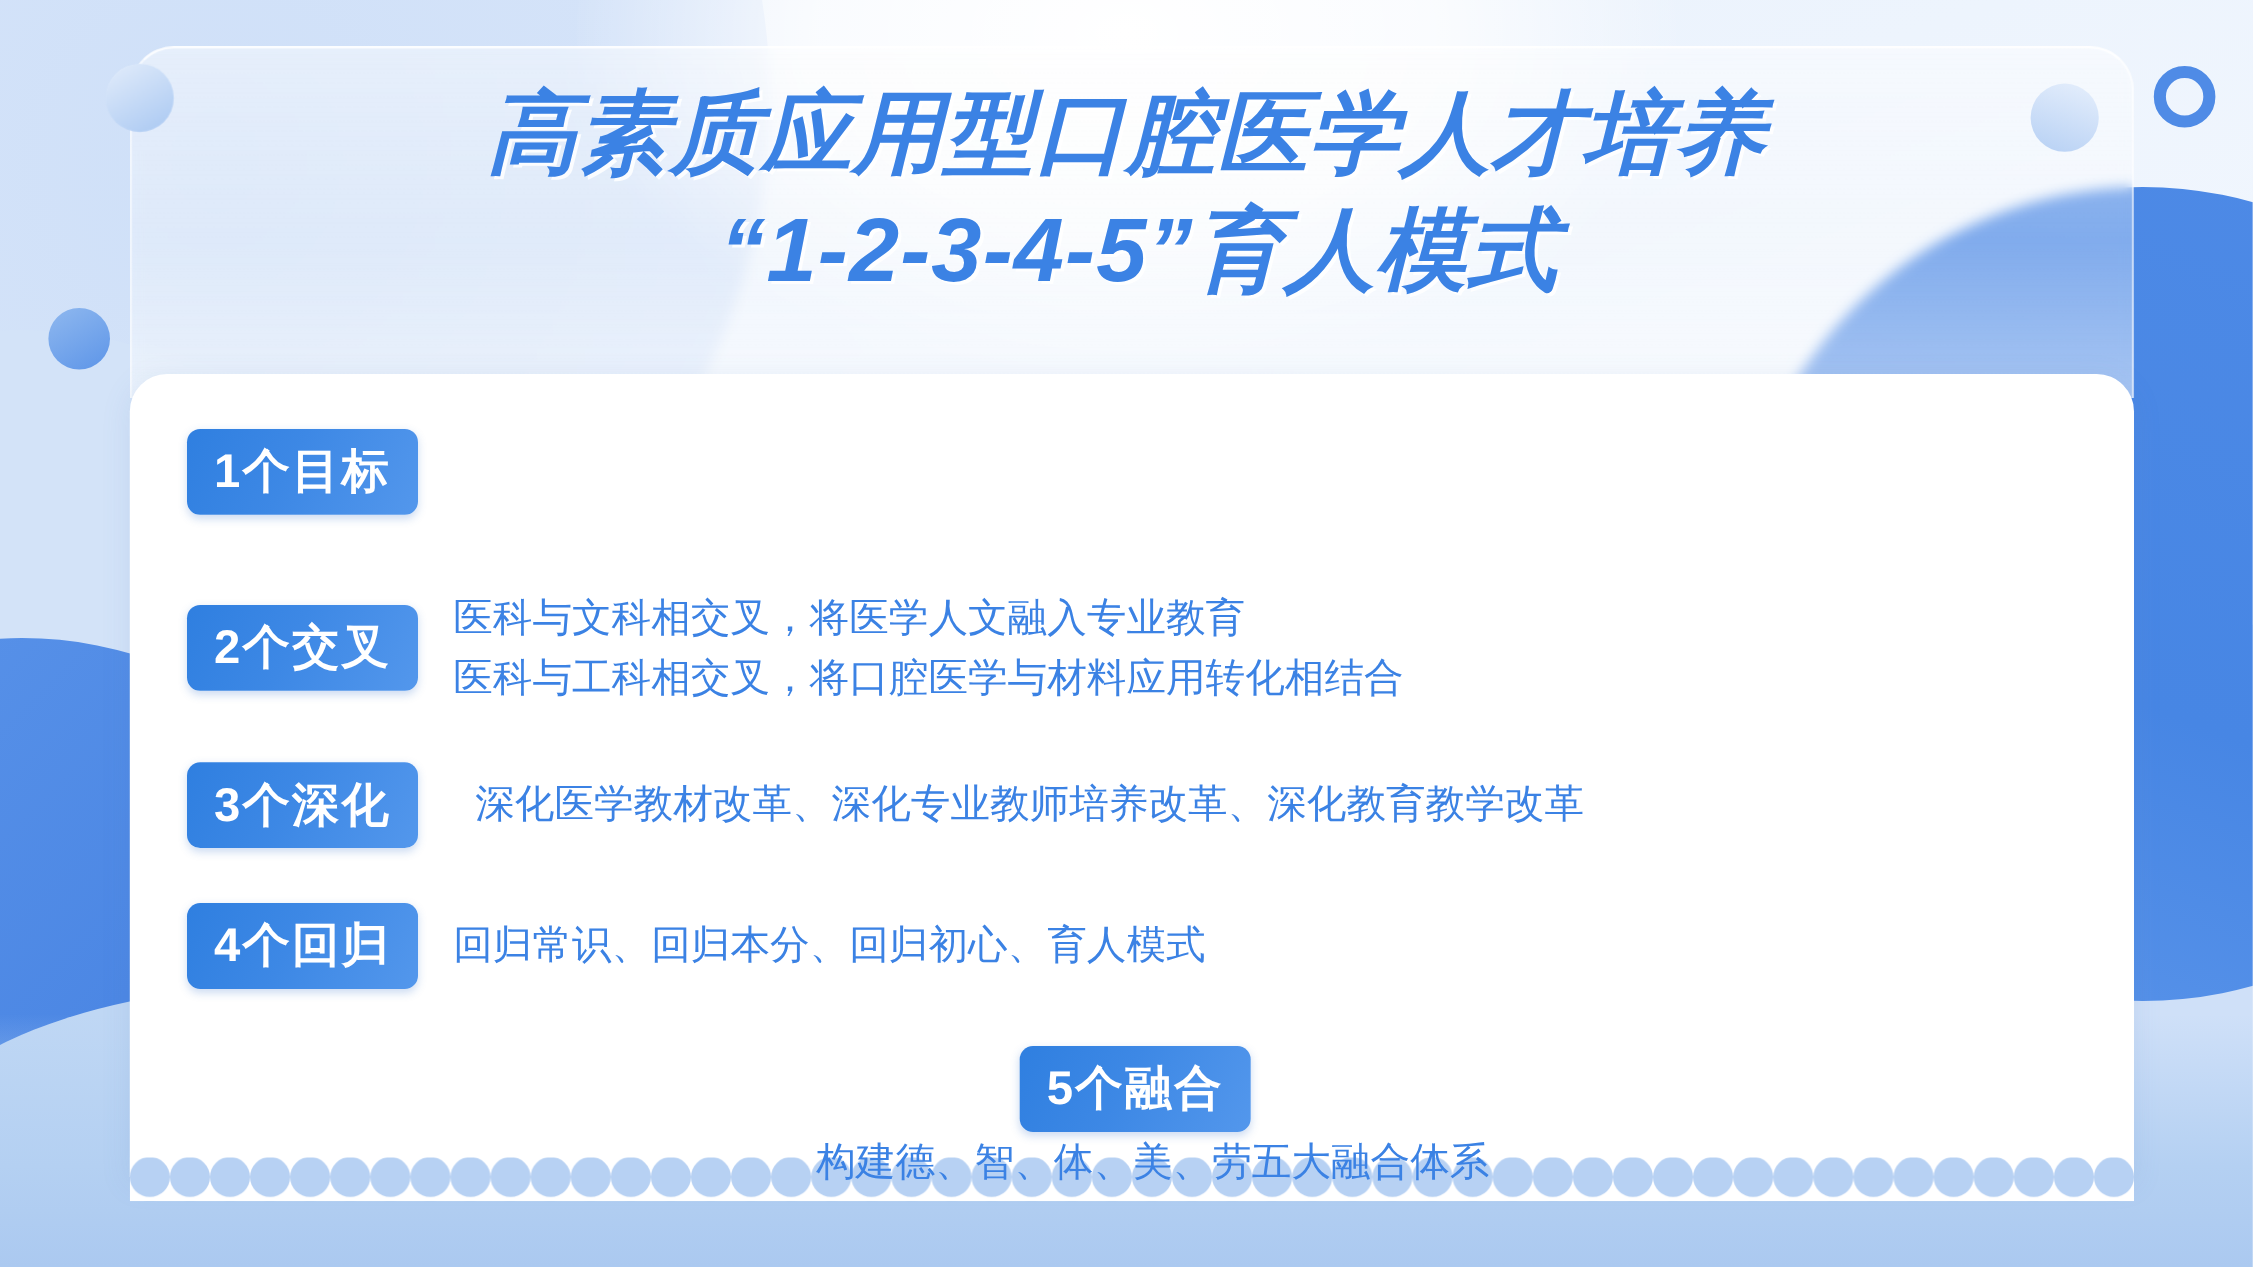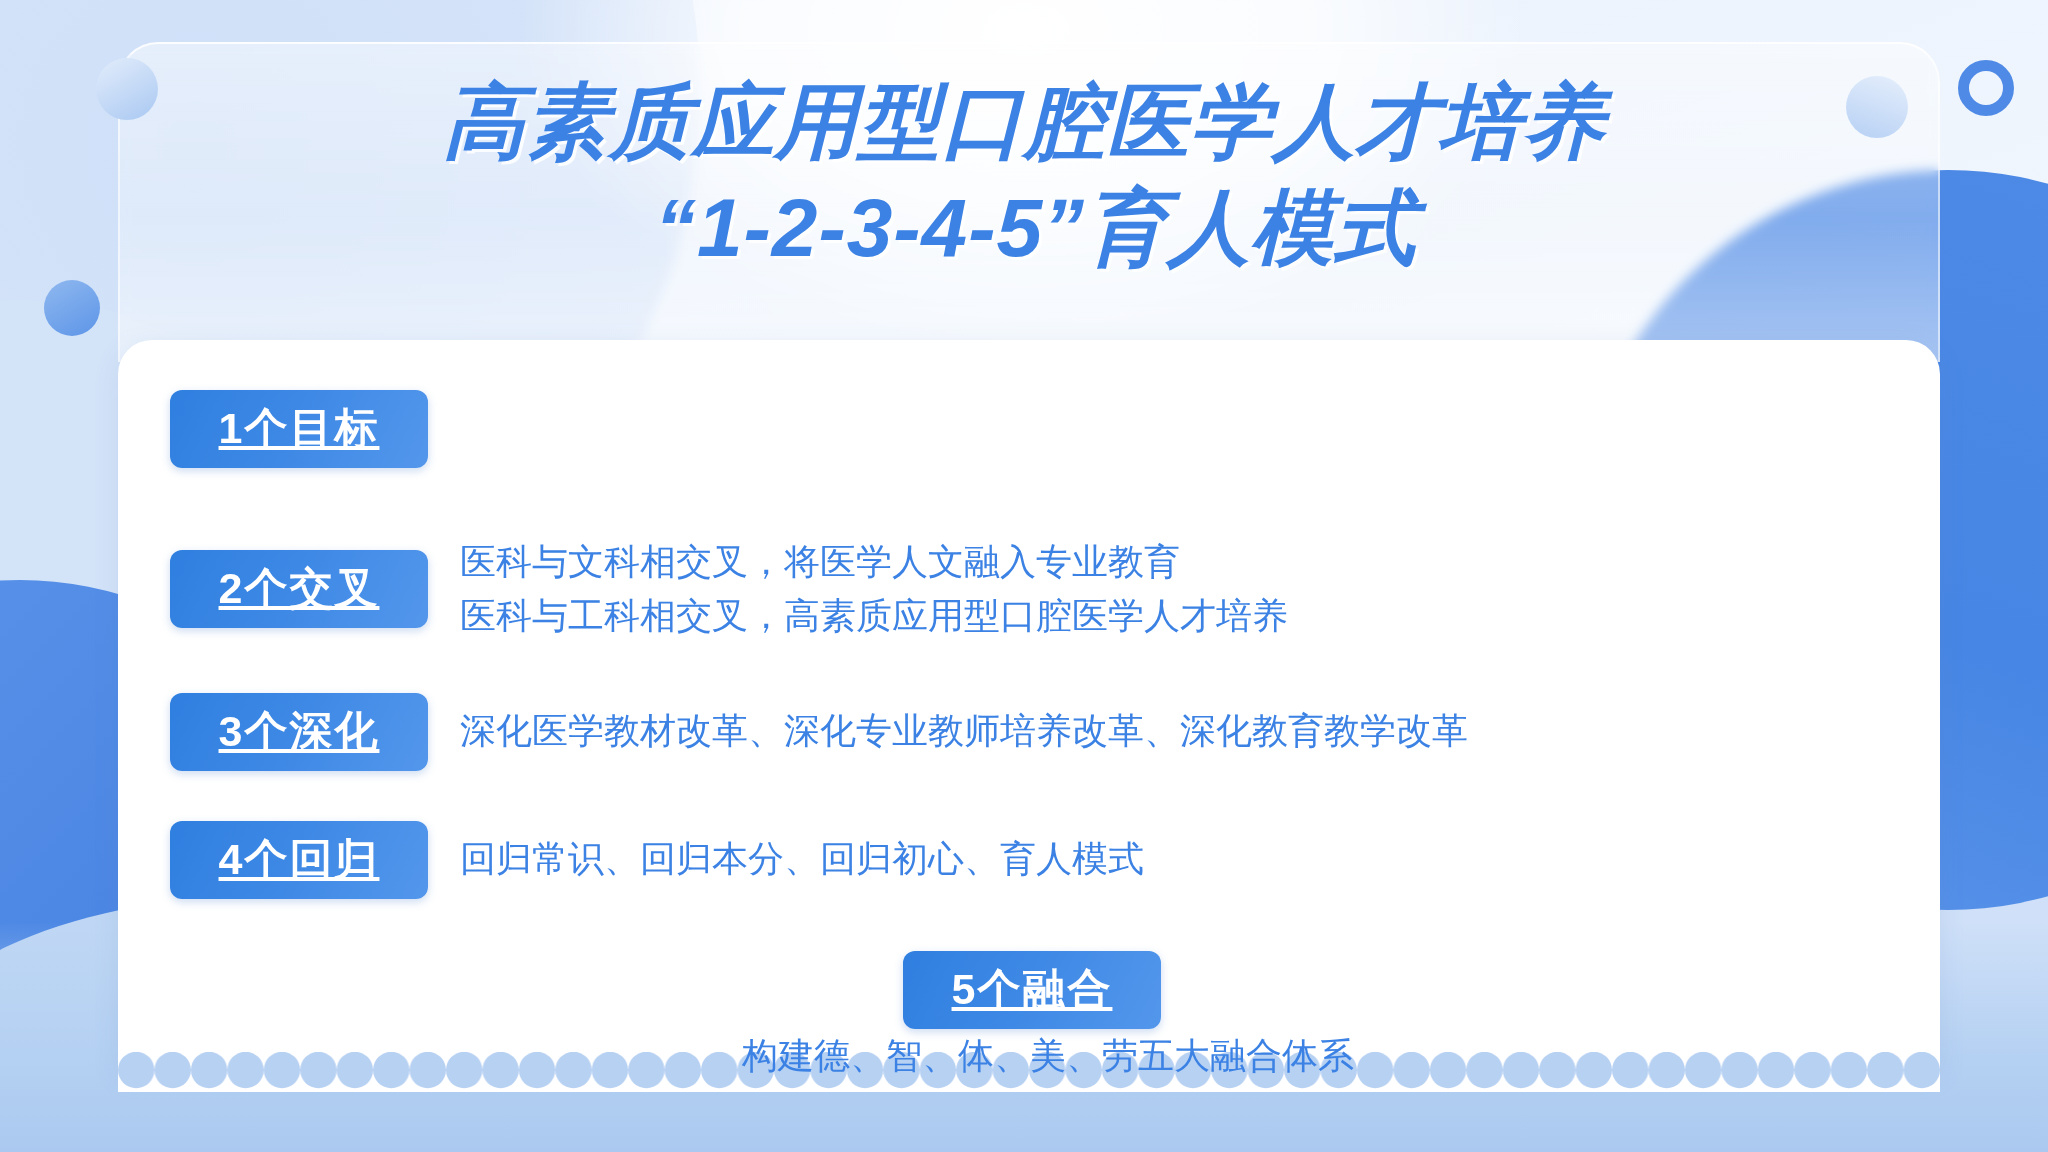--- a/index.html
+++ b/index.html
@@ -122,35 +122,34 @@
     position:absolute; left:118px; top:340px; width:1822px; height:730px;
     padding:46px 46px 0 52px; z-index:7;
     display:flex; flex-direction:column;
   }
   .row {
     display:flex; align-items:center;
     min-height:64px;
   }
   .row-1 { margin-top:8px; }
   .row-2 { margin-top:76px; }
-  .row-3 { margin-top:58px; }
+  .row-3 { margin-top:58px;gap:20px; }
   .row-4 { margin-top:58px;text-align:center; }
   .row-5 { margin-top:56px;flex-direction:column; }
 
   .badge {
     flex:0 0 auto;
-    width:258px; height:78px;
+    width:210px; height:78px;
     border-radius:12px;
     background:linear-gradient(115deg,#2f7fe0 0%,#3d88e5 45%,#5397ec 100%);
     box-shadow:0 3px 8px rgba(55,115,205,.25);
     display:flex; align-items:center; justify-content:center;
     color:#fff; font-size:43px; font-weight:bold;
     letter-spacing:2px;
     white-space:nowrap;
-    text-decoration:underline;
   }
   .row-text {
     margin-left:32px;
     color:#3b82e4;
     font-size:36px;
     line-height:1.52;
     white-space:nowrap;
   }
   .row-text .tline { display:block; }
 </style>
@@ -195,21 +194,21 @@
 <div class="rows">
 
   <div class="row row-1">
     <div class="badge">1个目标</div>
   </div>
 
   <div class="row row-2">
     <div class="badge">2个交叉</div>
     <div class="row-text">
       <span class="tline">医科与文科相交叉，将医学人文融入专业教育</span>
-      <span class="tline">医科与工科相交叉，高素质应用型口腔医学人才培养</span>
+      <span class="tline">医科与工科相交叉，将口腔医学与材料应用转化相结合</span>
     </div>
   </div>
 
   <div class="row row-3">
     <div class="badge">3个深化</div>
     <div class="row-text">
       <span class="tline">深化医学教材改革、深化专业教师培养改革、深化教育教学改革</span>
     </div>
   </div>
 

